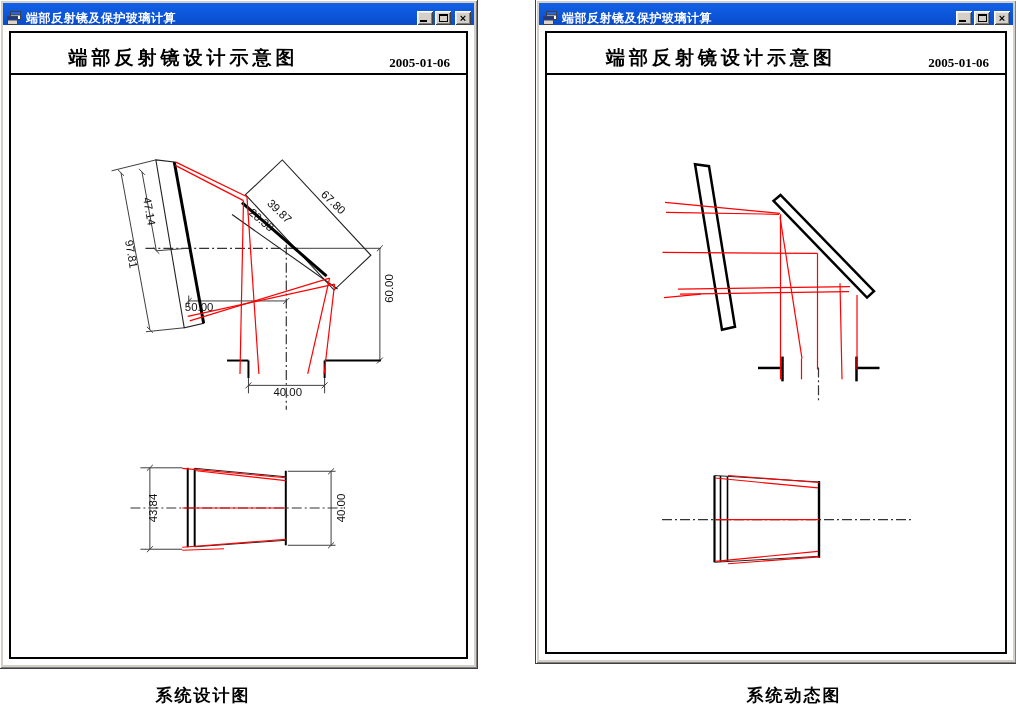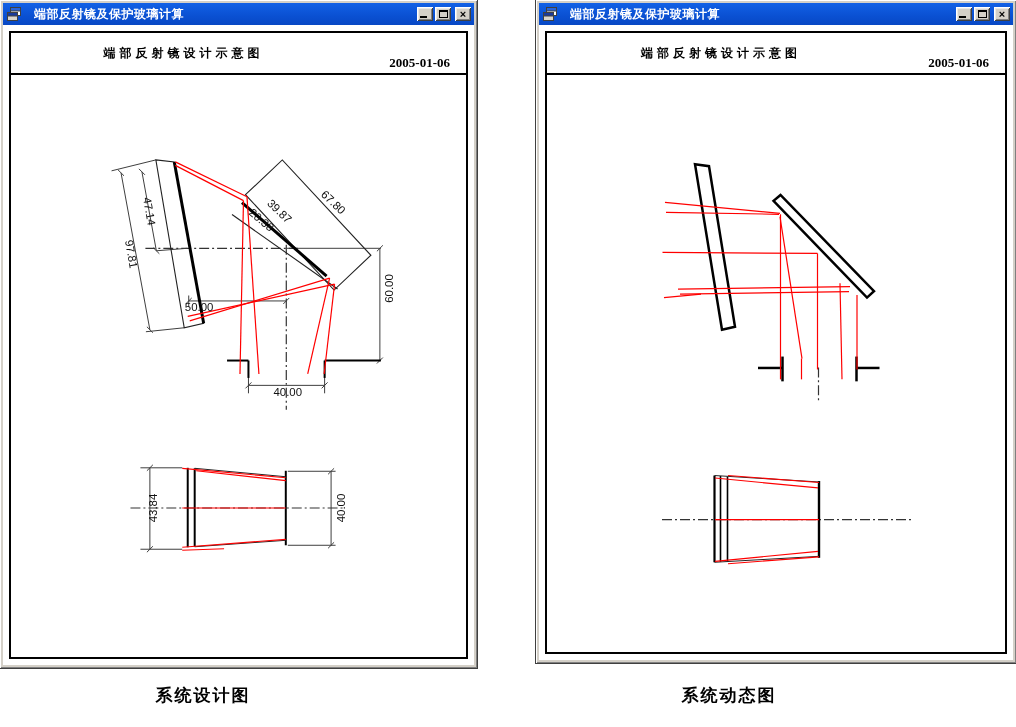--- a/index.html
+++ b/index.html
@@ -3,41 +3,41 @@
 <meta charset="utf-8">
 <style>
   * { margin:0; padding:0; box-sizing:border-box; }
   html,body { width:1016px; height:727px; background:#ffffff; overflow:hidden;
               font-family:"Liberation Sans", sans-serif; }
   .stage { position:relative; width:1016px; height:727px; background:#fff; }
 
   
   .window { position:absolute; background:#d4d0c8; padding:3px;
             box-shadow: inset 1px 1px 0 #ffffff, inset -1px -1px 0 #808080, 0 0 0 1px #404040; }
-  .titlebar { height:22px; background:linear-gradient(180deg,#1261e6 0%, #0a50d2 60%, #0848c4 100%);
-              display:flex; align-items:center; padding:0 3px;gap:8px; }
+  .titlebar { height:30px; background:linear-gradient(180deg,#1261e6 0%, #0a50d2 60%, #0848c4 100%);
+              display:flex; align-items:center; padding:0 3px; }
   .titlebar .app-icon { width:16px; height:16px; margin-right:4px; flex:0 0 auto; }
   .titlebar .tb-title { color:#ffffff; font-weight:bold; font-size:12px; letter-spacing:0.5px;
                         white-space:nowrap; overflow:hidden; flex:1 1 auto; }
   .tb-buttons { display:flex; gap:2px; flex:0 0 auto; }
   .tb-btn { width:16px; height:14px; background:#d4d0c8; position:relative;
             box-shadow: inset 1px 1px 0 #ffffff, inset -1px -1px 0 #404040, inset 2px 2px 0 #eceae5, inset -2px -2px 0 #808080;
             display:flex; align-items:center; justify-content:center;
             font-size:11px; font-weight:bold; color:#000; line-height:1; cursor:default; }
   .tb-btn.close { margin-left:2px; }
   .glyph-min { position:absolute; left:3px; bottom:3px; width:7px; height:2px; background:#000; }
   .glyph-max { width:9px; height:8px; border:1px solid #000; border-top:2px solid #000; }
 
   .client { position:absolute; left:3px; right:3px; top:25px; bottom:3px; background:#ffffff; }
   .picturebox { position:absolute; left:6px; right:6px; top:6px; bottom:6px;
                 border:2px solid #000; background:#fff; }
   .pb-header { position:relative; height:42px; border-bottom:2px solid #000; }
   .pb-title { position:absolute; left:0; right:110px; top:12px; text-align:center;
               font-family:"Liberation Serif","DejaVu Serif",serif; font-weight:bold;
-              font-size:12px; letter-spacing:4px; color:#000; white-space:nowrap; }
+              font-size:19px; letter-spacing:4px; color:#000; white-space:nowrap; }
   .pb-date { position:absolute; right:16px; top:22px;
              font-family:"Liberation Serif","DejaVu Serif",serif; font-weight:bold;
              font-size:13px; color:#000; }
   .pb-canvas { position:absolute; left:0; right:0; top:42px; bottom:0; }
   .pb-canvas svg { width:100%; height:100%; display:block; }
 
   
   .dim   { stroke:#3c3c3c; stroke-width:1; fill:none; }
   .thin  { stroke:#222222; stroke-width:1.1; fill:none; }
   .thin2 { stroke:#222222; stroke-width:1;   fill:none; }
@@ -261,15 +261,15 @@
               <line x1="727" y1="566" x2="818" y2="559"></line>
               <line x1="714" y1="521.5" x2="818" y2="521.5"></line>
             </g>
           </svg>
         </div>
       </div>
     </div>
   </div>
 
   <div class="caption" style="left:103px; top:684px;">系统设计图</div>
-  <div class="caption" style="left:629px; top:684px;">系统动态图</div>
+  <div class="caption" style="left:694px; top:684px;">系统动态图</div>
 
 </div>
 
 </body></html>

